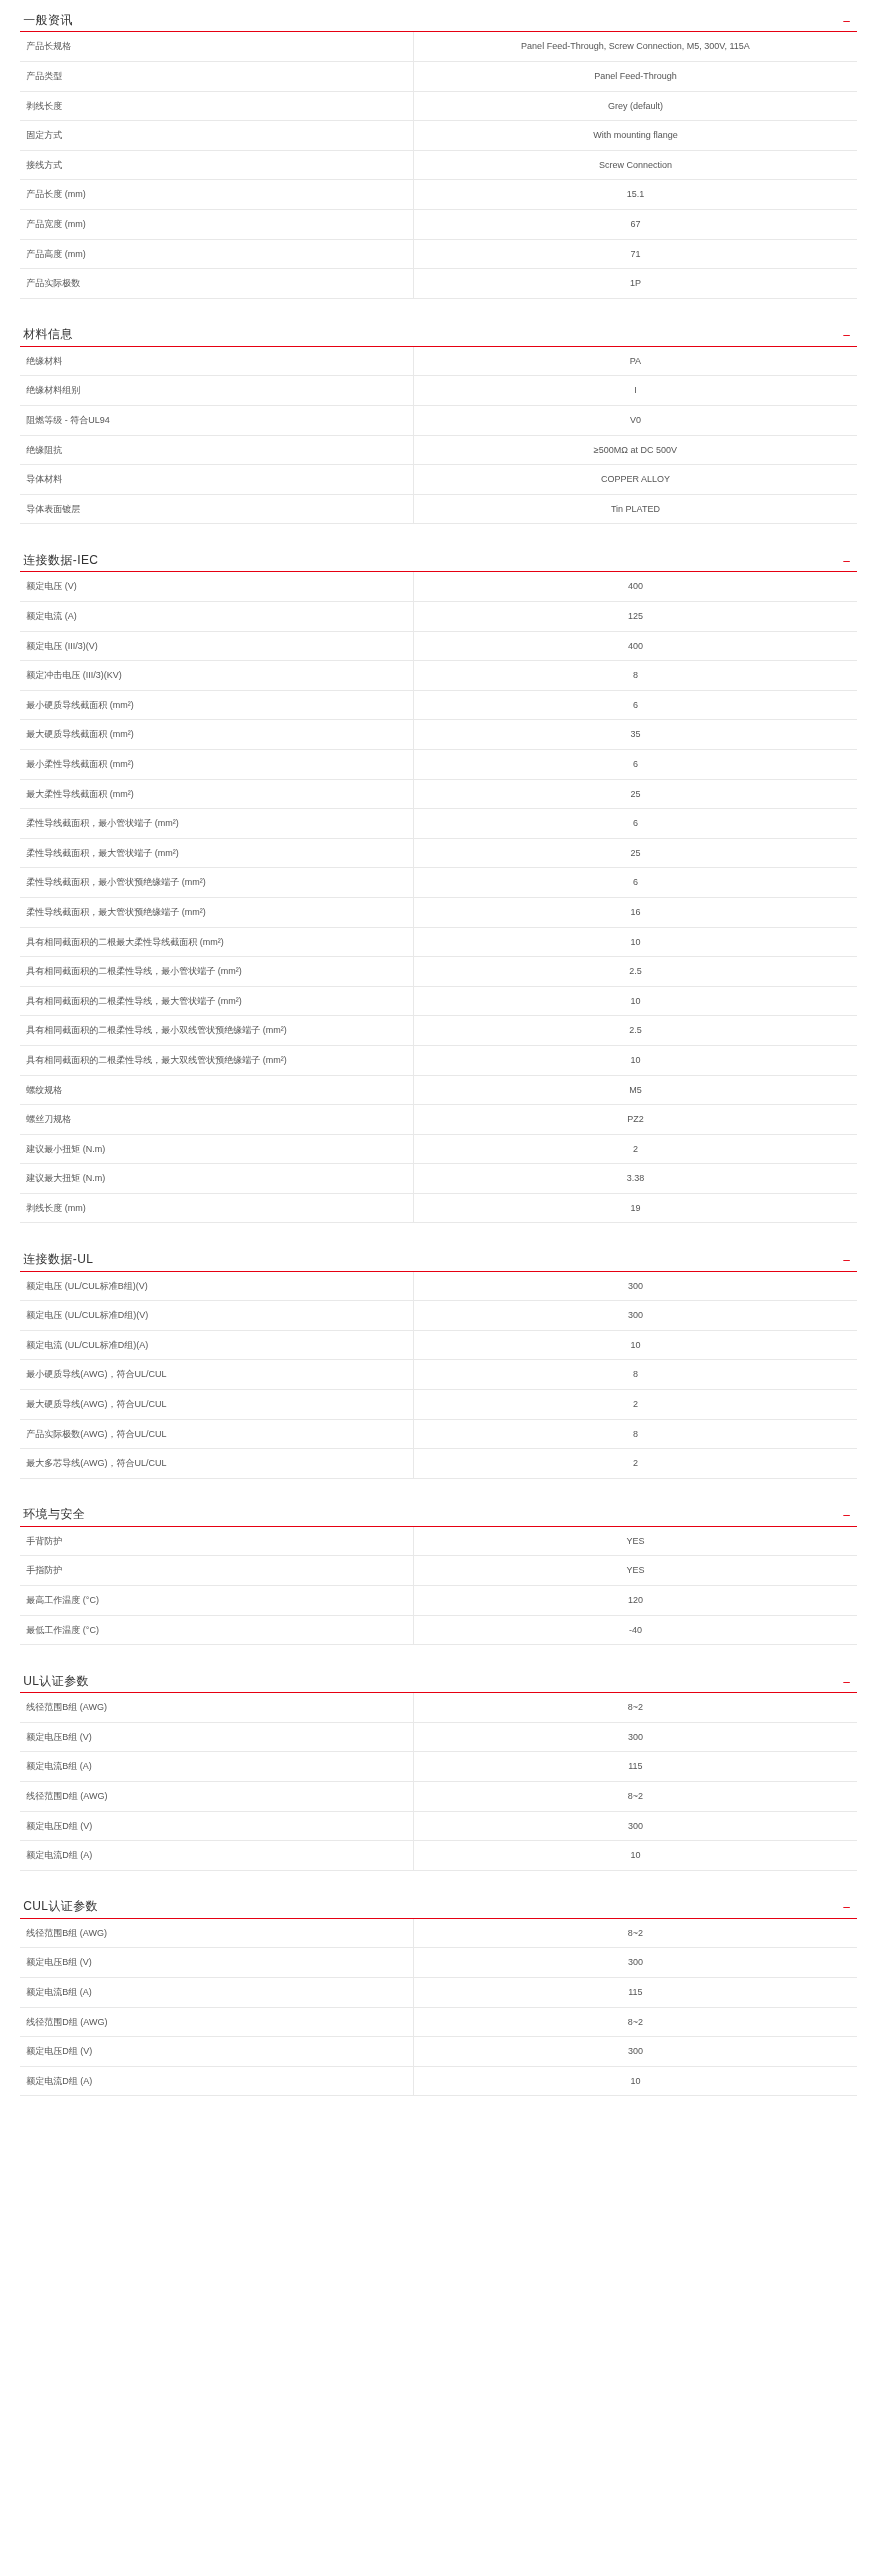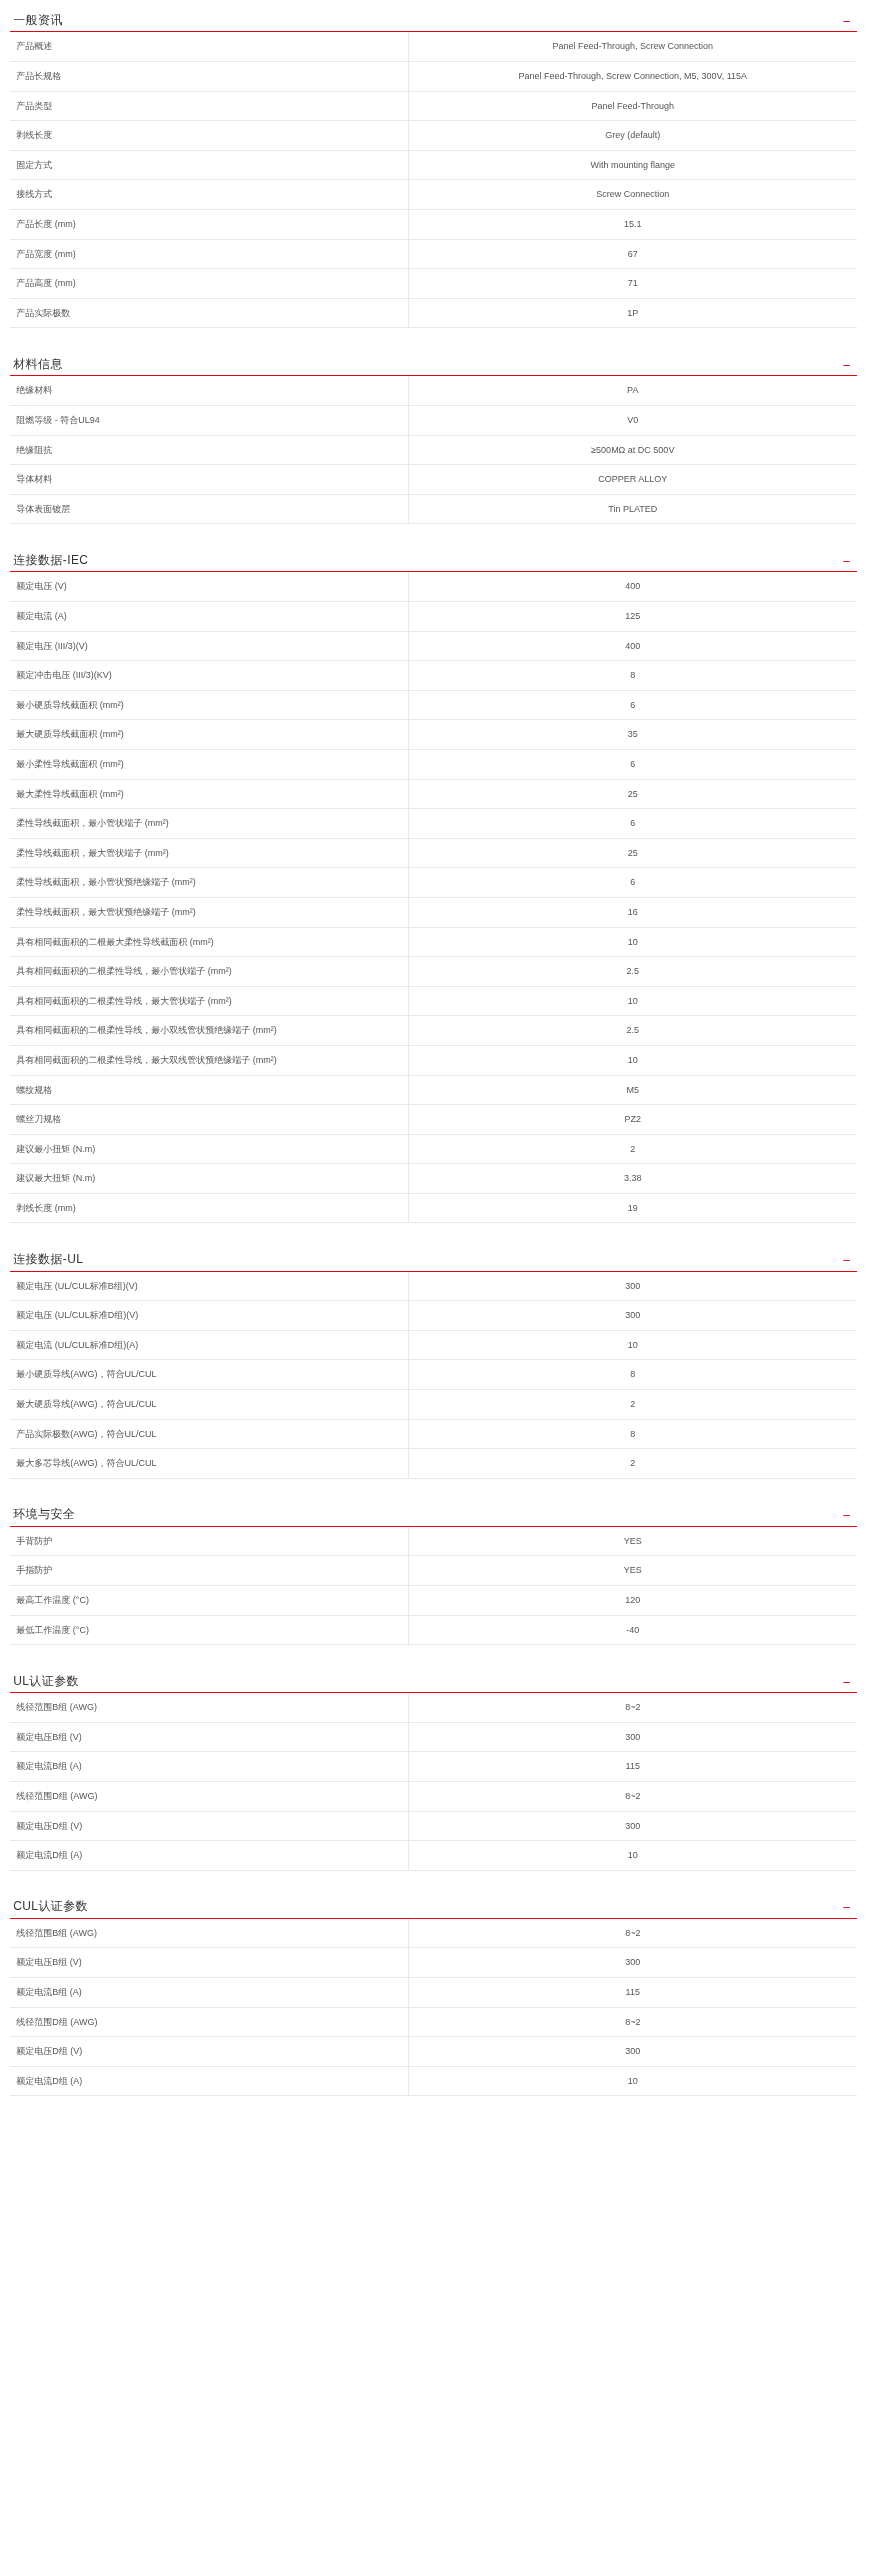--- a/index.html
+++ b/index.html
@@ -10,21 +10,21 @@
     font-family: "Liberation Sans", sans-serif;
   }
   body {
     width: 871px;
     min-height: 2576px;
     color: #333;
     -webkit-font-smoothing: antialiased;
   }
   .page {
     width: 871px;
-    padding: 8px 14px 32px 10px;
+    padding: 8px 14px 32px 20px;
   }
   .section {
     margin-bottom: 4.7px;
   }
   .section-header {
     display: flex;
     align-items: flex-end;
     justify-content: space-between;
     border-bottom: 1.6px solid #e60012;
     padding: 4.7px 3.2px 4.7px 3.2px;
@@ -78,24 +78,20 @@
 <div class="page">
   <div id="sections-root">
       <div class="section">
         <div class="section-header">
           <div class="section-title">一般资讯</div>
           <div class="collapse-toggle">−</div>
         </div>
         <table class="spec">
           <tbody>
             <tr>
-              <td class="key">产品概述</td>
-              <td class="val">Panel Feed-Through, Screw Connection</td>
-            </tr>
-            <tr>
               <td class="key">产品长规格</td>
               <td class="val">Panel Feed-Through, Screw Connection, M5, 300V, 115A</td>
             </tr>
             <tr>
               <td class="key">产品类型</td>
               <td class="val">Panel Feed-Through</td>
             </tr>
             <tr>
               <td class="key">剥线长度</td>
               <td class="val">Grey (default)</td>
@@ -131,20 +127,24 @@
       <div class="section">
         <div class="section-header">
           <div class="section-title">材料信息</div>
           <div class="collapse-toggle">−</div>
         </div>
         <table class="spec">
           <tbody>
             <tr>
               <td class="key">绝缘材料</td>
               <td class="val">PA</td>
+            </tr>
+            <tr>
+              <td class="key">绝缘材料组别</td>
+              <td class="val">I</td>
             </tr>
             <tr>
               <td class="key">阻燃等级 - 符合UL94</td>
               <td class="val">V0</td>
             </tr>
             <tr>
               <td class="key">绝缘阻抗</td>
               <td class="val">≥500MΩ at DC 500V</td>
             </tr>
             <tr>

